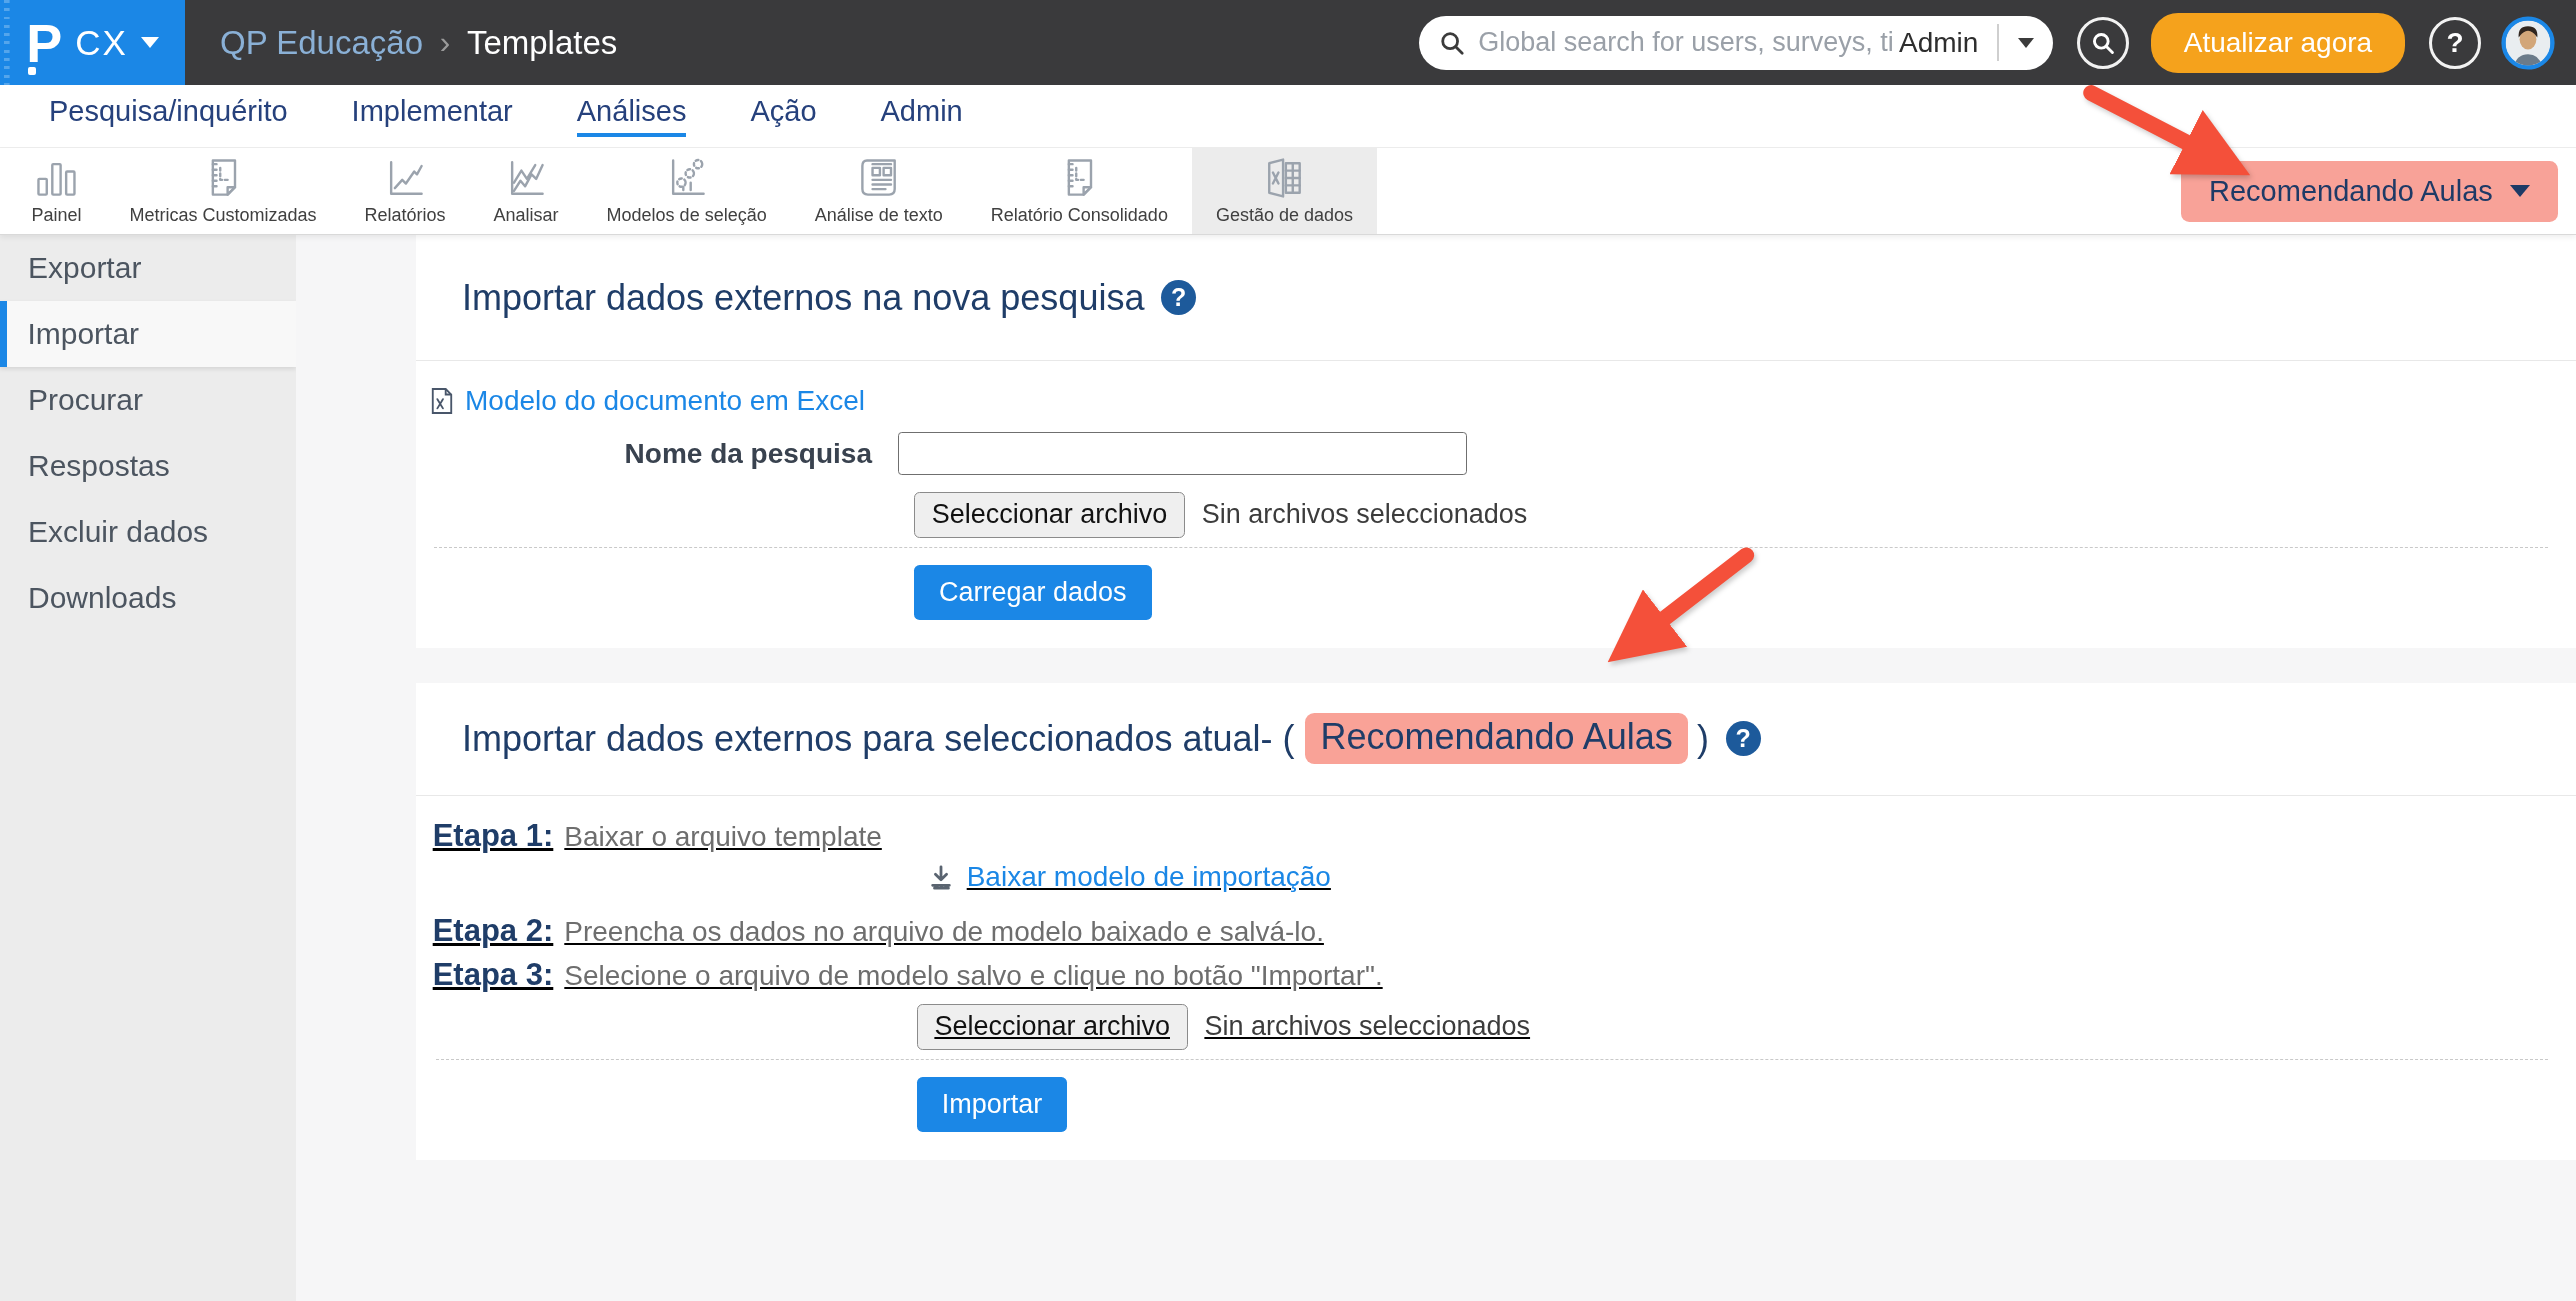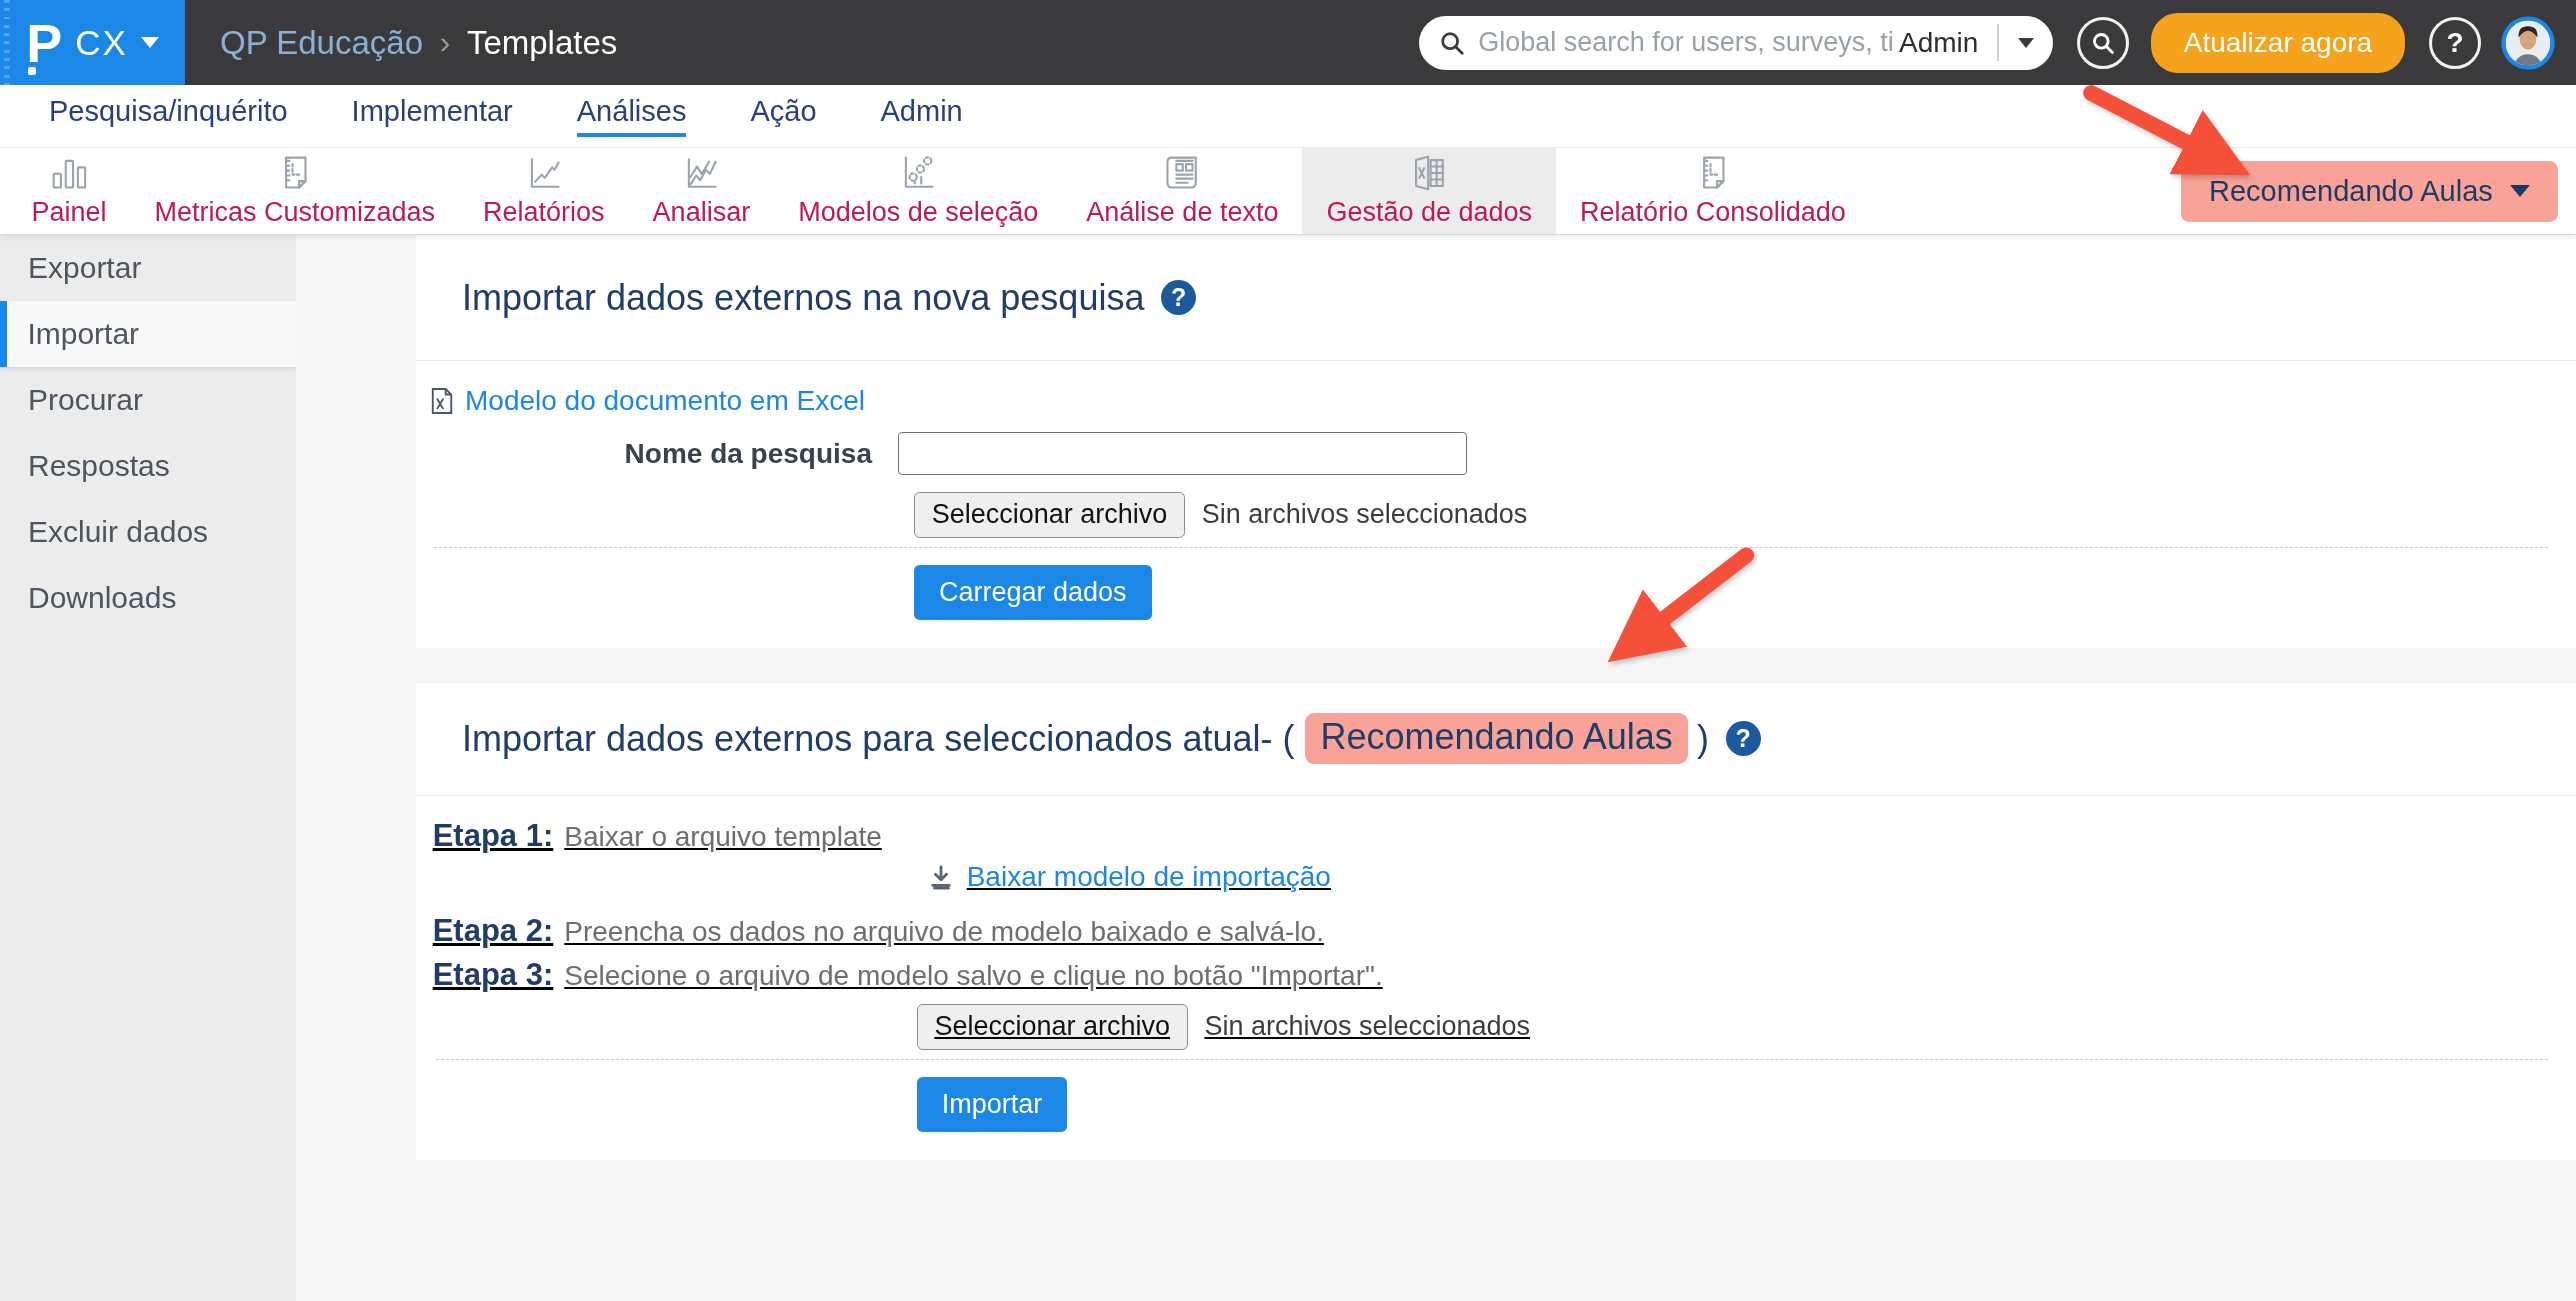--- a/index.html
+++ b/index.html
@@ -85,21 +85,21 @@
     height: 87px; background:#fff; display:flex; align-items:stretch;
     border-bottom: 0.9px solid #D9D9D9; box-shadow: 0 2.8px 5.6px rgba(0,0,0,.07);
     position: relative; z-index: 2; padding-left: 7.4px;
   }
   .tool-item {
     display:flex; flex-direction:column; align-items:center; justify-content:center;
     padding: 3.7px 24px 5.6px; cursor:pointer; gap: 3.7px;
   }
   .tool-item.active { background:#ECECEC; }
   .tool-item svg { stroke:#9BA3AD; fill:none; stroke-width:2.6; stroke-linecap:round; stroke-linejoin:round; }
-  .tool-label { font-size: 27px; color:#be185d; white-space: nowrap; }
+  .tool-label { font-size: 18px; color:#404040; white-space: nowrap; }
   .toolbar-right { margin-left:auto; display:flex; align-items:center; padding-right: 18.5px; }
   .survey-selector {
     background: #F8A298; border:none; border-radius: 8.3px; height: 61px;
     display:flex; align-items:center; gap: 16.7px; padding: 0 28px; cursor:pointer;
     font-family: "Liberation Sans", sans-serif;
   }
   .survey-selector .sel-label { font-size: 29px; color: #1E3A66; font-weight: 500; white-space:nowrap; }
   .survey-selector .caret-navy {
     width:0; height:0; border-left:10.2px solid transparent; border-right:10.2px solid transparent;
     border-top:12px solid #1E3A66;
@@ -291,38 +291,38 @@
   <div class="tool-item">
     <svg width="48" height="48" viewBox="0 0 52 52">
       <path d="M13 7 q-5 0 -5 6 v25 q0 6 6 6 h23 q6 0 6 -6 V7 z"></path>
       <rect x="19" y="15" width="8" height="8"></rect>
         <rect x="31" y="15" width="8" height="8"></rect>
       <path d="M19 11 h20 M19 28 h20 M19 33 h20 M19 38 h14"></path>
     </svg>
     <span class="tool-label">Análise de texto</span>
   </div>
 
+  <div class="tool-item">
+    <svg width="48" height="48" viewBox="0 0 52 52">
+      <path d="M15 7 h24 v29 l-8 8 h-16 z"></path>
+        <path d="M39 36 l-8 8 v-8 z"></path>
+      <path d="M15 11 h4 M15 17 h4 M15 23 h4 M15 29 h4 M15 35 h4"></path>
+      <path stroke-dasharray="3 3" d="M23 15 v13 h8"></path>
+    </svg>
+    <span class="tool-label">Relatório Consolidado</span>
+  </div>
+
   <div class="tool-item active">
     <svg width="48" height="48" viewBox="0 0 52 52">
       <path d="M10 10 l15 -4 v40 l-15 -4 z"></path>
       <rect x="28" y="10" width="15" height="32"></rect>
       <path d="M28 18 h15 M28 26 h15 M28 34 h15 M35.5 10 v32"></path>
       <path d="M14 20 l6 12 M20 20 l-6 12"></path>
     </svg>
     <span class="tool-label">Gestão de dados</span>
-  </div>
-
-  <div class="tool-item">
-    <svg width="48" height="48" viewBox="0 0 52 52">
-      <path d="M15 7 h24 v29 l-8 8 h-16 z"></path>
-        <path d="M39 36 l-8 8 v-8 z"></path>
-      <path d="M15 11 h4 M15 17 h4 M15 23 h4 M15 29 h4 M15 35 h4"></path>
-      <path stroke-dasharray="3 3" d="M23 15 v13 h8"></path>
-    </svg>
-    <span class="tool-label">Relatório Consolidado</span>
   </div>
 
   <div class="toolbar-right">
     <button class="survey-selector">
       <span class="sel-label">Recomendando Aulas</span>
       <span class="caret-navy"></span>
     </button>
   </div>
 </div>
 

